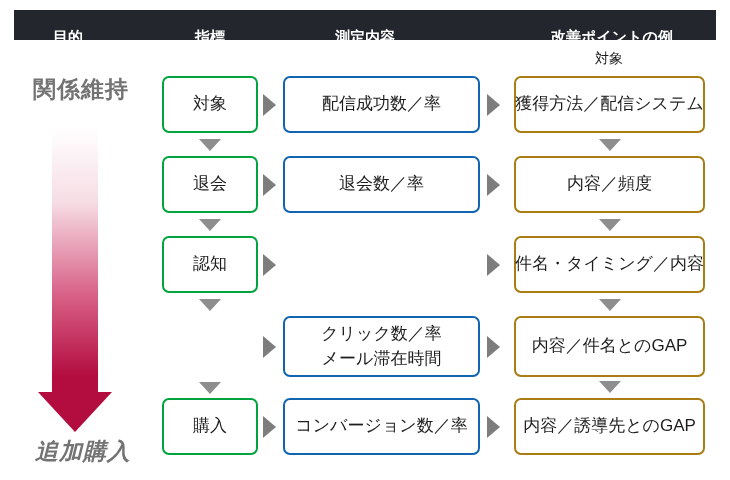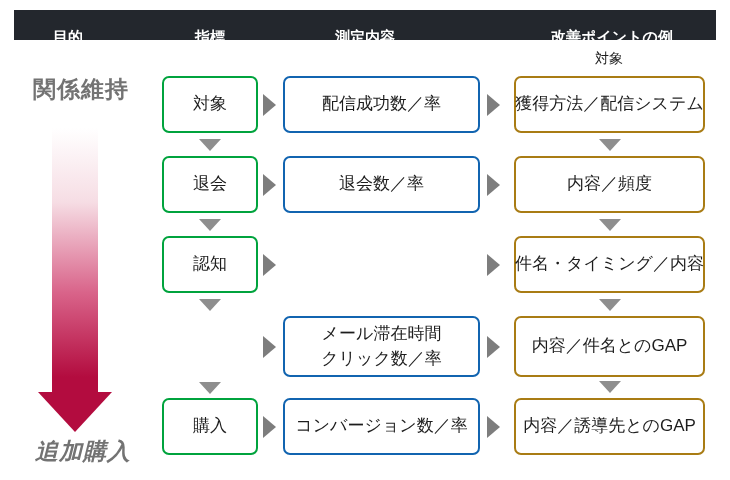--- a/index.html
+++ b/index.html
@@ -115,22 +115,22 @@
     <div class="box gold">
       <span>件名・タイミング／内容</span>
     </div>
   </div>
   <div class="tri t-ind" style="top:299px"></div>
   <div class="tri t-imp" style="top:299px"></div>
 
   <div class="row" style="top:316px;height:61px">
     <div class="arr-r a1"></div>
     <div class="box blue">
+      <span>クリック数／率</span>
       <span>メール滞在時間</span>
-      <span>クリック数／率</span>
     </div>
     <div class="arr-r a2"></div>
     <div class="box gold">
       <span>内容／件名とのGAP</span>
     </div>
   </div>
   <div class="tri t-ind" style="top:382px"></div>
   <div class="tri t-imp" style="top:381px"></div>
 
   <div class="row" style="top:398px;height:57px">

